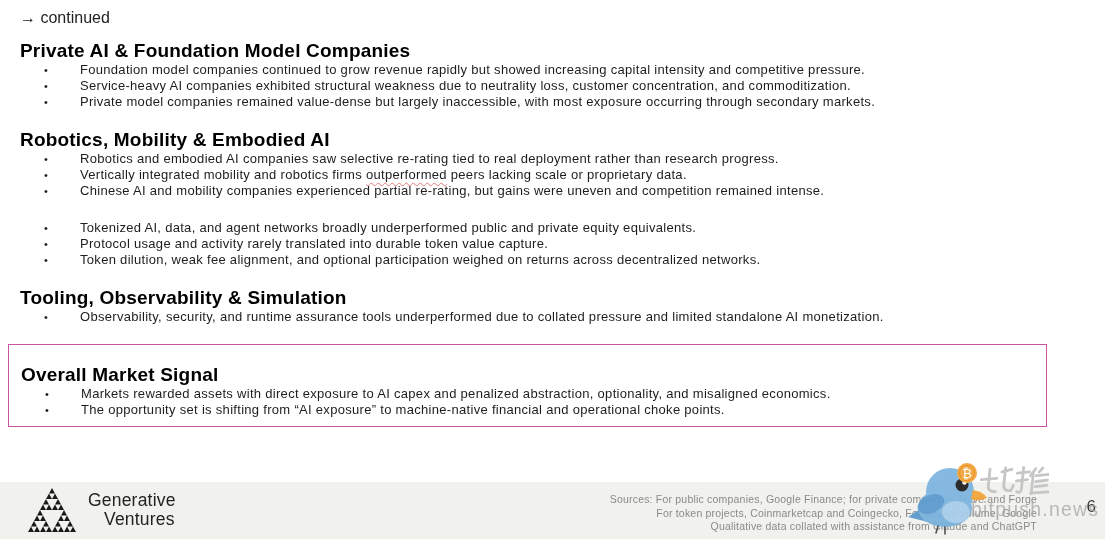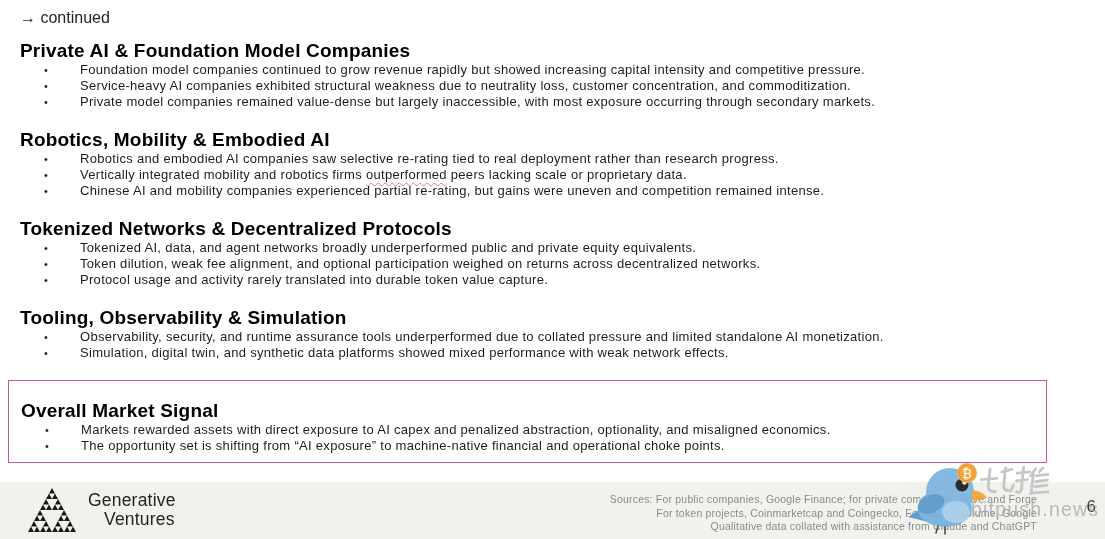--- a/index.html
+++ b/index.html
@@ -83,33 +83,31 @@
     <div class="section gap">
       <h2 class="sec-heading">Robotics, Mobility &amp; Embodied AI</h2>
       <ul class="bullets">
         <li>Robotics and embodied AI companies saw selective re-rating tied to real deployment rather than research progress.</li>
         <li><span>Vertically integrated mobility and robotics firms </span><span class="squiggle">outperformed</span><span> peers lacking scale or proprietary data.</span></li>
         <li>Chinese AI and mobility companies experienced partial re-rating, but gains were uneven and competition remained intense.</li>
       </ul>
     </div>
 
     <div class="section gap">
-      <h2 class="sec-heading">Tokenized Networks &amp; Decentralized Protocols</h2>
       <ul class="bullets">
         <li>Tokenized AI, data, and agent networks broadly underperformed public and private equity equivalents.</li>
+        <li>Protocol usage and activity rarely translated into durable token value capture.</li>
         <li>Token dilution, weak fee alignment, and optional participation weighed on returns across decentralized networks.</li>
-        <li>Protocol usage and activity rarely translated into durable token value capture.</li>
       </ul>
     </div>
 
     <div class="section gap">
       <h2 class="sec-heading">Tooling, Observability &amp; Simulation</h2>
       <ul class="bullets">
         <li>Observability, security, and runtime assurance tools underperformed due to collated pressure and limited standalone AI monetization.</li>
-        <li>Simulation, digital twin, and synthetic data platforms showed mixed performance with weak network effects.</li>
       </ul>
     </div>
 
     <div class="signal-box">
       <h2 class="sec-heading">Overall Market Signal</h2>
       <ul class="bullets">
         <li>Markets rewarded assets with direct exposure to AI capex and penalized abstraction, optionality, and misaligned economics.</li>
         <li>The opportunity set is shifting from “AI exposure” to machine-native financial and operational choke points.</li>
       </ul>
     </div>

